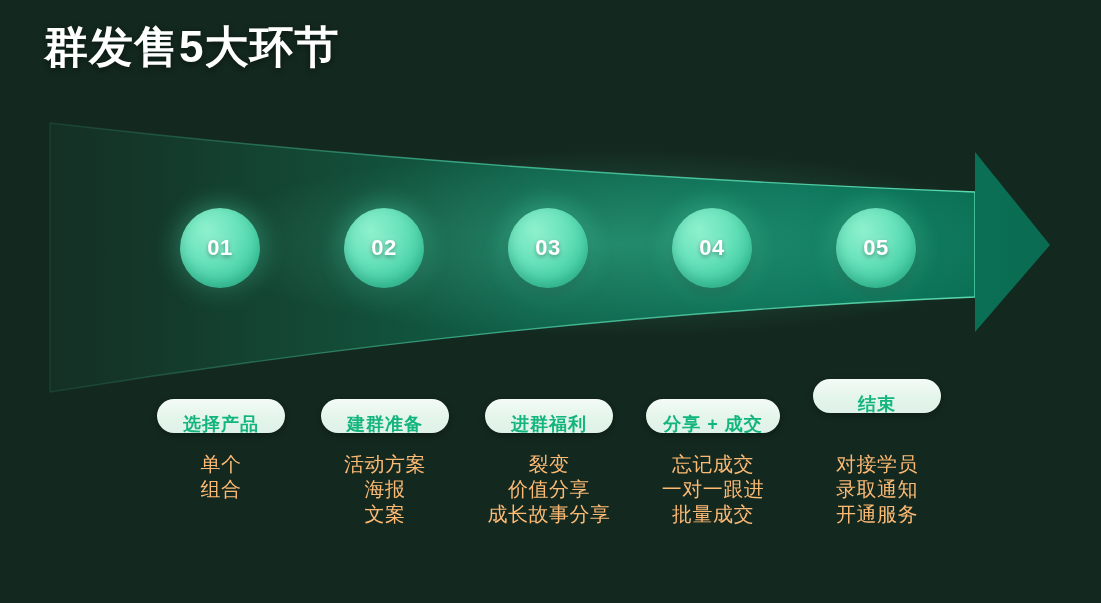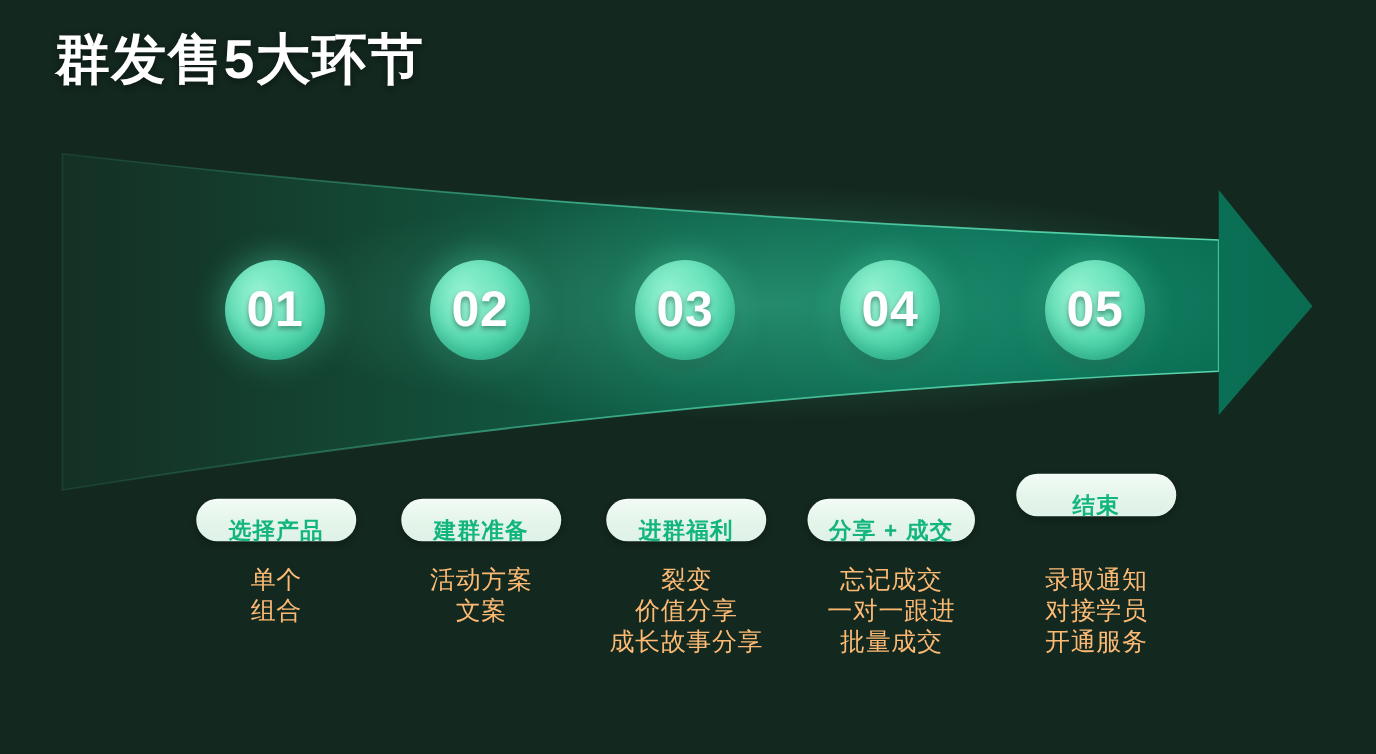--- a/index.html
+++ b/index.html
@@ -27,21 +27,21 @@
   
   .step-circle{
     position:absolute;width:80px;height:80px;border-radius:50%;
     background:radial-gradient(circle at 34% 28%, #8ef0cd 0%, #6ae3bc 38%, #45cfa4 72%, #35bf96 100%);
     box-shadow:0 0 22px 4px rgba(82,226,180,.38),
                0 6px 14px rgba(0,0,0,.35),
                inset 0 -6px 12px rgba(0,90,66,.25);
     display:flex;align-items:center;justify-content:center;
   }
   .step-circle span{
-    font-size:40px;font-weight:bold;color:#ffffff;
+    font-size:22px;font-weight:bold;color:#ffffff;
     letter-spacing:.5px;
     text-shadow:0 2px 4px rgba(14,82,60,.55), 0 0 10px rgba(255,255,255,.35);
     line-height:1;
   }
 
   
   .step-pill{
     position:absolute;height:34px;
     border-radius:17px;
     background:linear-gradient(180deg,#f3fbf6 0%,#e4f5ea 55%,#dff2e7 100%);
@@ -152,34 +152,35 @@
     <span>结束</span>
   </div>
 
   <div class="step-items" style="left:157px;top:452px;width:128px;">
     <div>单个</div>
     <div>组合</div>
   </div>
 
   <div class="step-items" style="left:321px;top:452px;width:128px;">
     <div>活动方案</div>
+    <div>海报</div>
     <div>文案</div>
   </div>
 
   <div class="step-items" style="left:485px;top:452px;width:128px;">
     <div>裂变</div>
     <div>价值分享</div>
     <div>成长故事分享</div>
   </div>
 
   <div class="step-items" style="left:649px;top:452px;width:128px;">
     <div>忘记成交</div>
     <div>一对一跟进</div>
     <div>批量成交</div>
   </div>
 
   <div class="step-items" style="left:813px;top:452px;width:128px;">
+    <div>对接学员</div>
     <div>录取通知</div>
-    <div>对接学员</div>
     <div>开通服务</div>
   </div>
 
 </div>
 
 </body></html>

